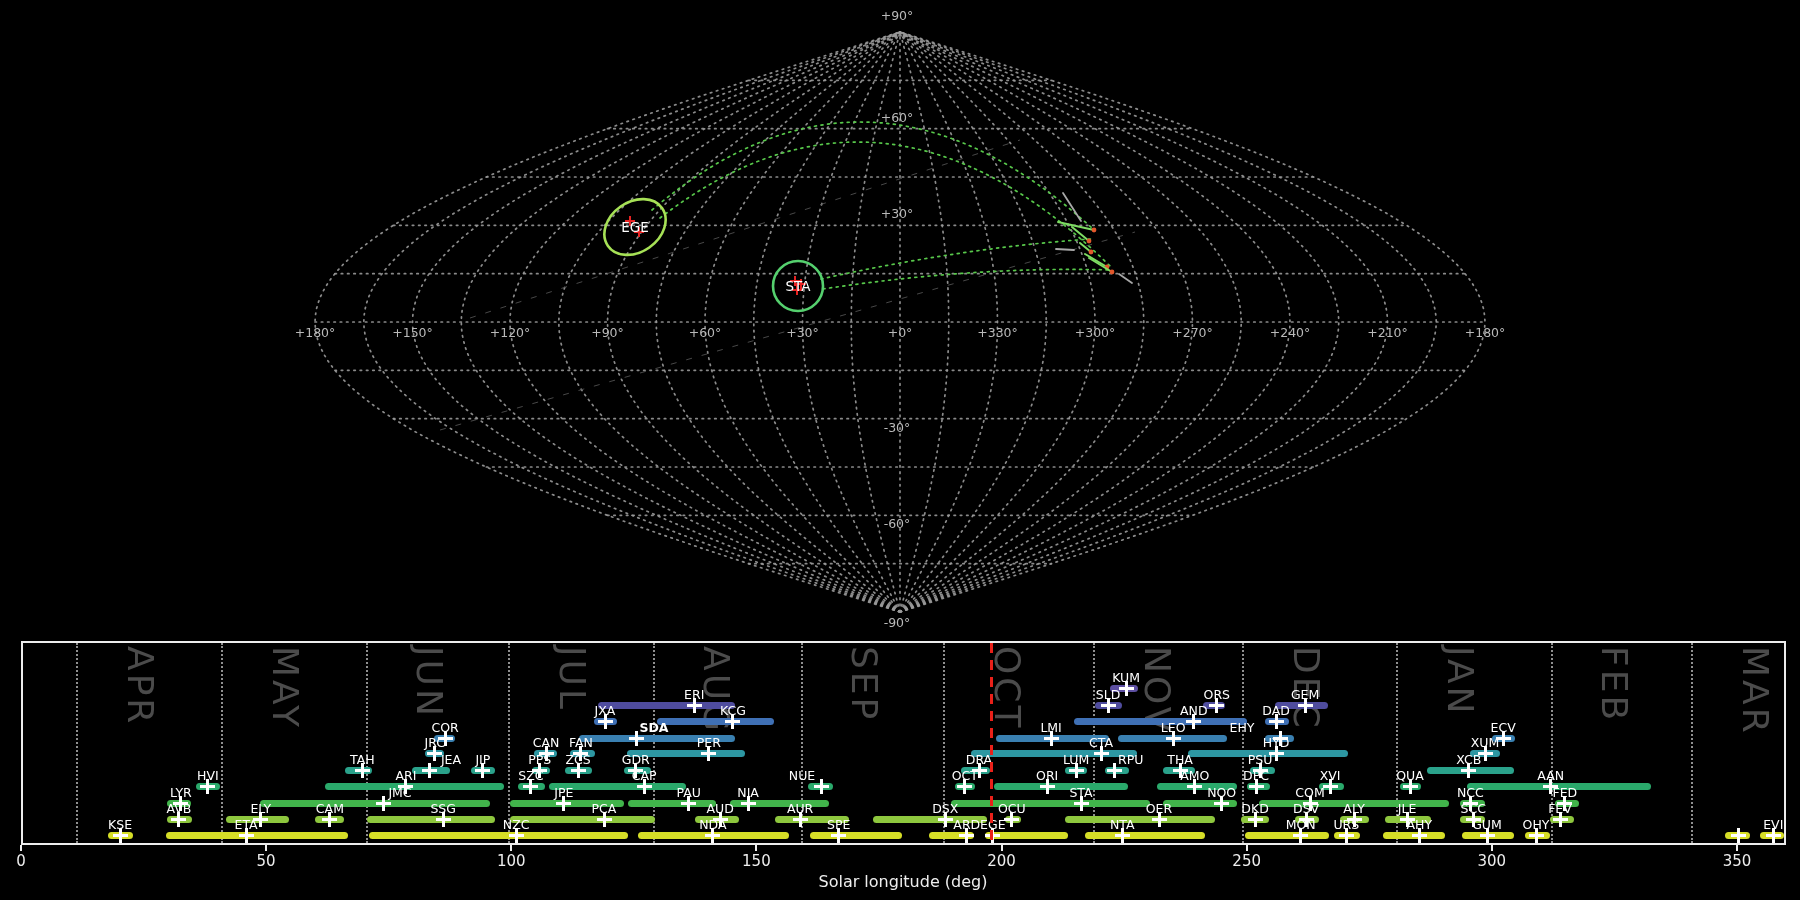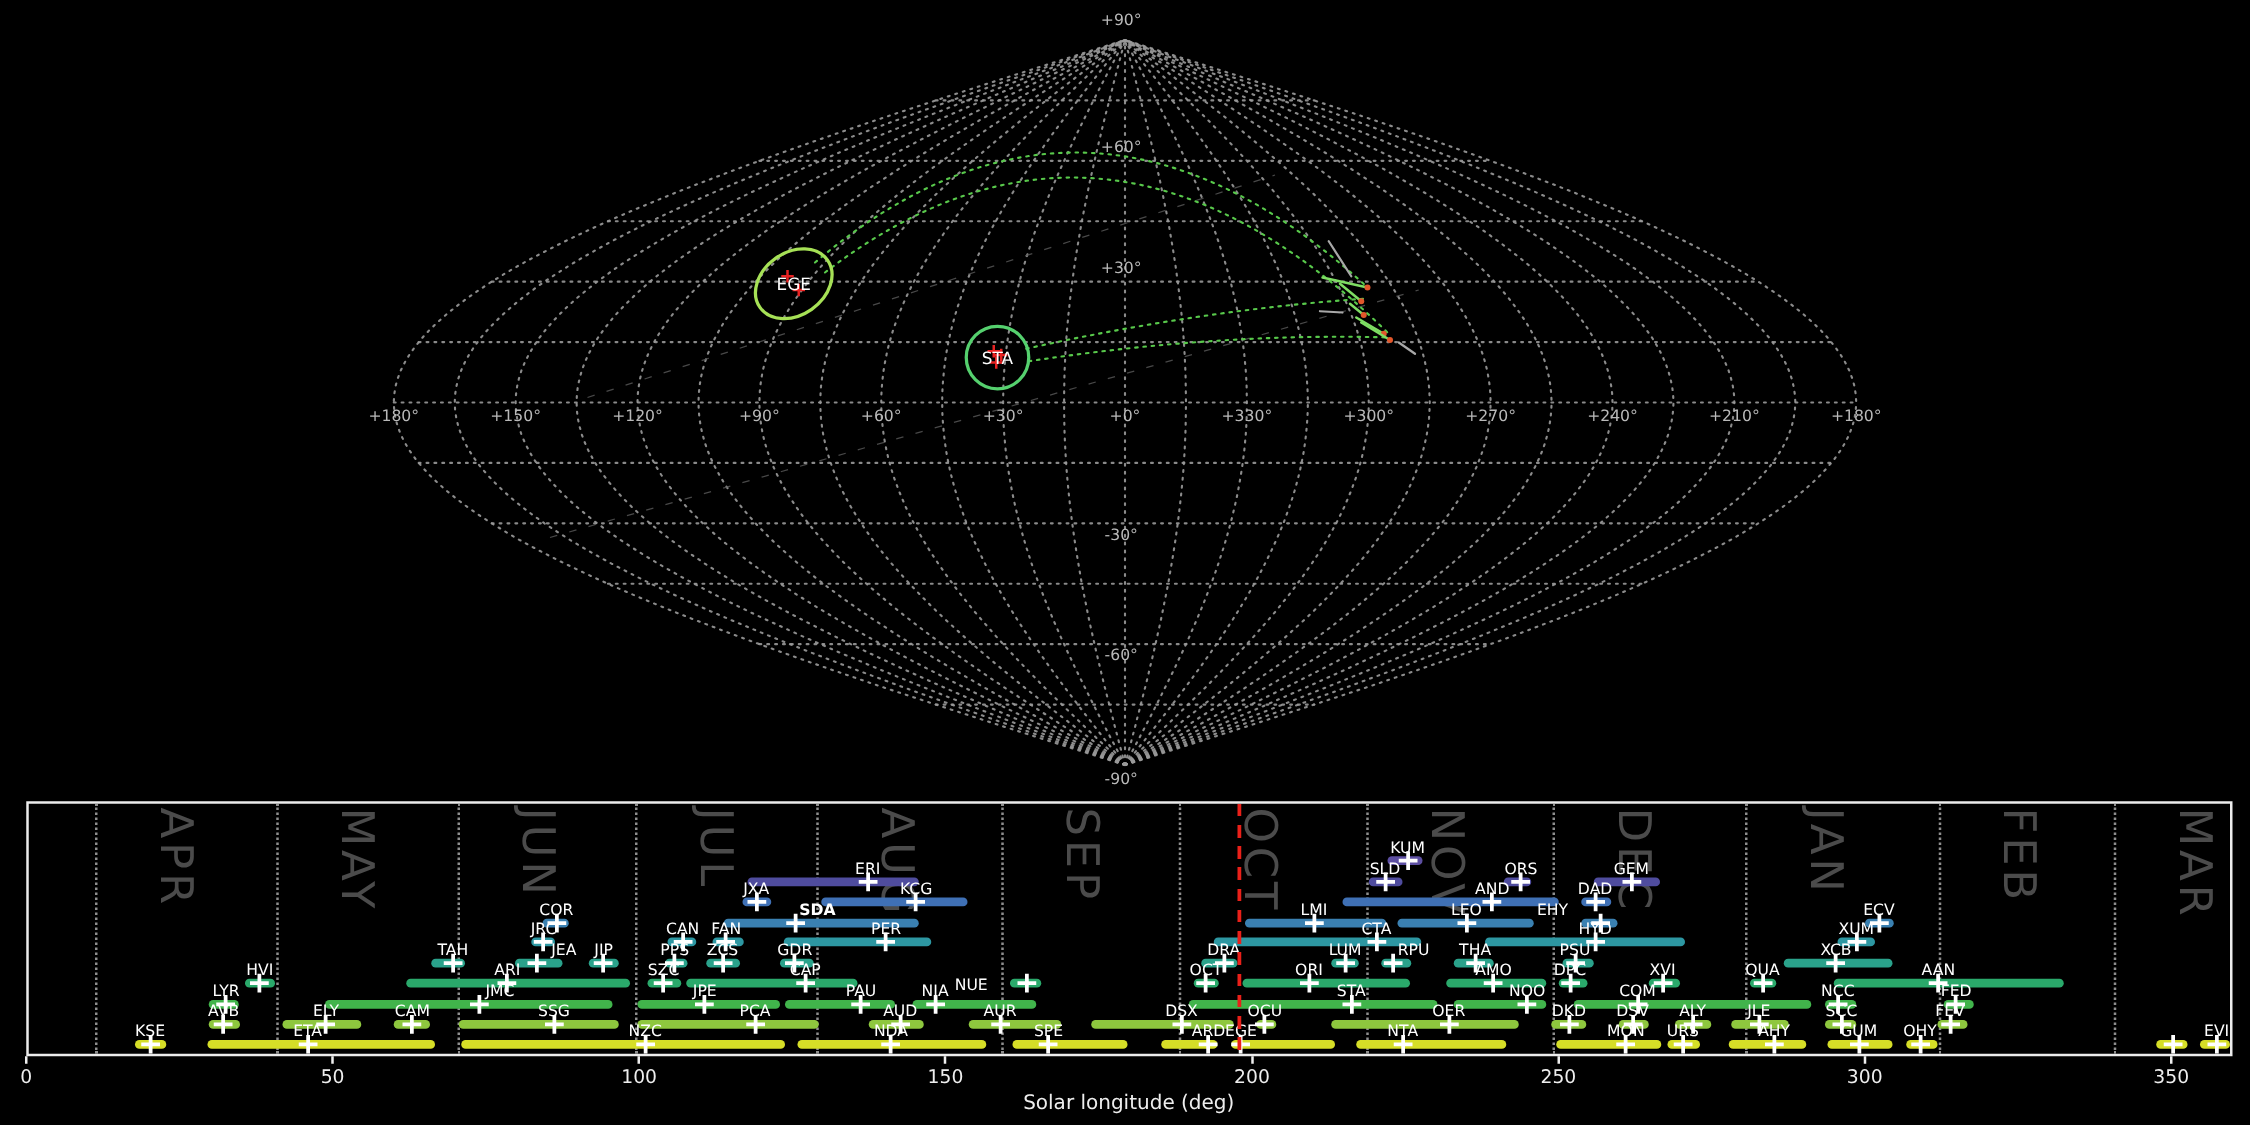--- a/index.html
+++ b/index.html
@@ -299,21 +299,21 @@
       <div class="bl" style="left: 1445.8px; top: 109px;">XCB</div>
       <div class="pk" style="left: 1445.8px; top: 127px;"></div>
       <div class="bl" style="left: 184.8px; top: 125px;">HVI</div>
       <div class="pk" style="left: 184.8px; top: 143px;"></div>
       <div class="bl" style="left: 382.9px; top: 125px;">ARI</div>
       <div class="pk" style="left: 382.9px; top: 143px;"></div>
       <div class="bl" style="left: 507.9px; top: 125px;">SZC</div>
       <div class="pk" style="left: 507.9px; top: 143px;"></div>
       <div class="bl" style="left: 621.2px; top: 125px;">CAP</div>
       <div class="pk" style="left: 621.2px; top: 143px;"></div>
-      <div class="bl" style="left: 754px; top: 125px; margin-top: 12px;">NUE</div>
+      <div class="bl" style="left: 779px; top: 125px;">NUE</div>
       <div class="pk" style="left: 798.2px; top: 143px;"></div>
       <div class="bl" style="left: 941.8px; top: 125px;">OCT</div>
       <div class="pk" style="left: 941.8px; top: 143px;"></div>
       <div class="bl" style="left: 1024.2px; top: 125px;">ORI</div>
       <div class="pk" style="left: 1024.2px; top: 143px;"></div>
       <div class="bl" style="left: 1171.8px; top: 125px;">AMO</div>
       <div class="pk" style="left: 1171.8px; top: 143px;"></div>
       <div class="bl" style="left: 1233px; top: 125px;">DPC</div>
       <div class="pk" style="left: 1233px; top: 143px;"></div>
       <div class="bl" style="left: 1307.1px; top: 125px;">XVI</div>

